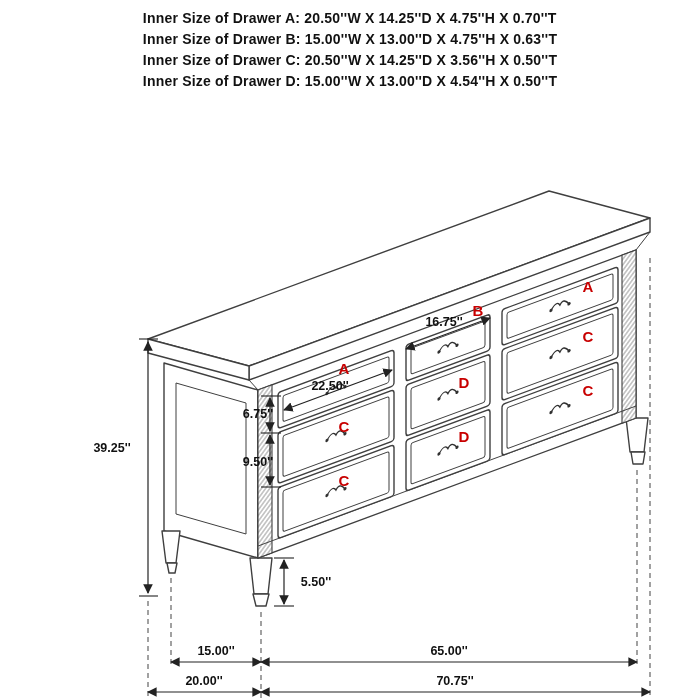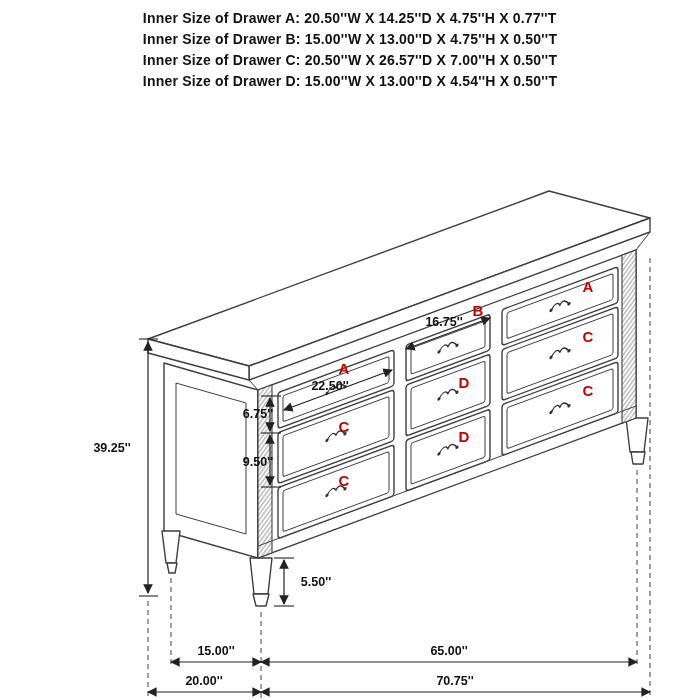--- a/index.html
+++ b/index.html
@@ -19,23 +19,23 @@
   .handle{stroke:#303030;stroke-width:1.3;fill:none;}
   .hdot{fill:#303030;stroke:none;}
   text{font-family:"Liberation Sans",sans-serif;}
   .dimtxt{font-size:12.5px;font-weight:700;fill:#111;}
   .lettertxt{font-size:15px;font-weight:700;fill:#c80000;}
 </style>
 </head>
 <body>
 
 <div class="spec-block">
-  <div class="spec-line">Inner Size of Drawer A: 20.50''W X 14.25''D X 4.75''H X 0.77''T</div>
-  <div class="spec-line">Inner Size of Drawer B: 15.00''W X 13.00''D X 4.75''H X 0.50''T</div>
-  <div class="spec-line">Inner Size of Drawer C: 20.50''W X 26.57''D X 7.00''H X 0.50''T</div>
+  <div class="spec-line">Inner Size of Drawer A: 20.50''W X 14.25''D X 4.75''H X 0.70''T</div>
+  <div class="spec-line">Inner Size of Drawer B: 15.00''W X 13.00''D X 4.75''H X 0.63''T</div>
+  <div class="spec-line">Inner Size of Drawer C: 20.50''W X 14.25''D X 3.56''H X 0.50''T</div>
   <div class="spec-line">Inner Size of Drawer D: 15.00''W X 13.00''D X 4.54''H X 0.50''T</div>
 </div>
 
 <svg width="700" height="700" viewBox="0 0 700 700">
   <defs>
     <pattern id="hatch" width="4" height="4" patternUnits="userSpaceOnUse" patternTransform="rotate(45)">
       <rect width="4" height="4" fill="#ffffff"></rect>
       <line x1="1" y1="0" x2="1" y2="4" stroke="#8a8a8a" stroke-width="1"></line>
     </pattern>
     <marker id="arrE" viewBox="0 0 10 10" refX="9" refY="5" markerWidth="8" markerHeight="8" orient="auto">

